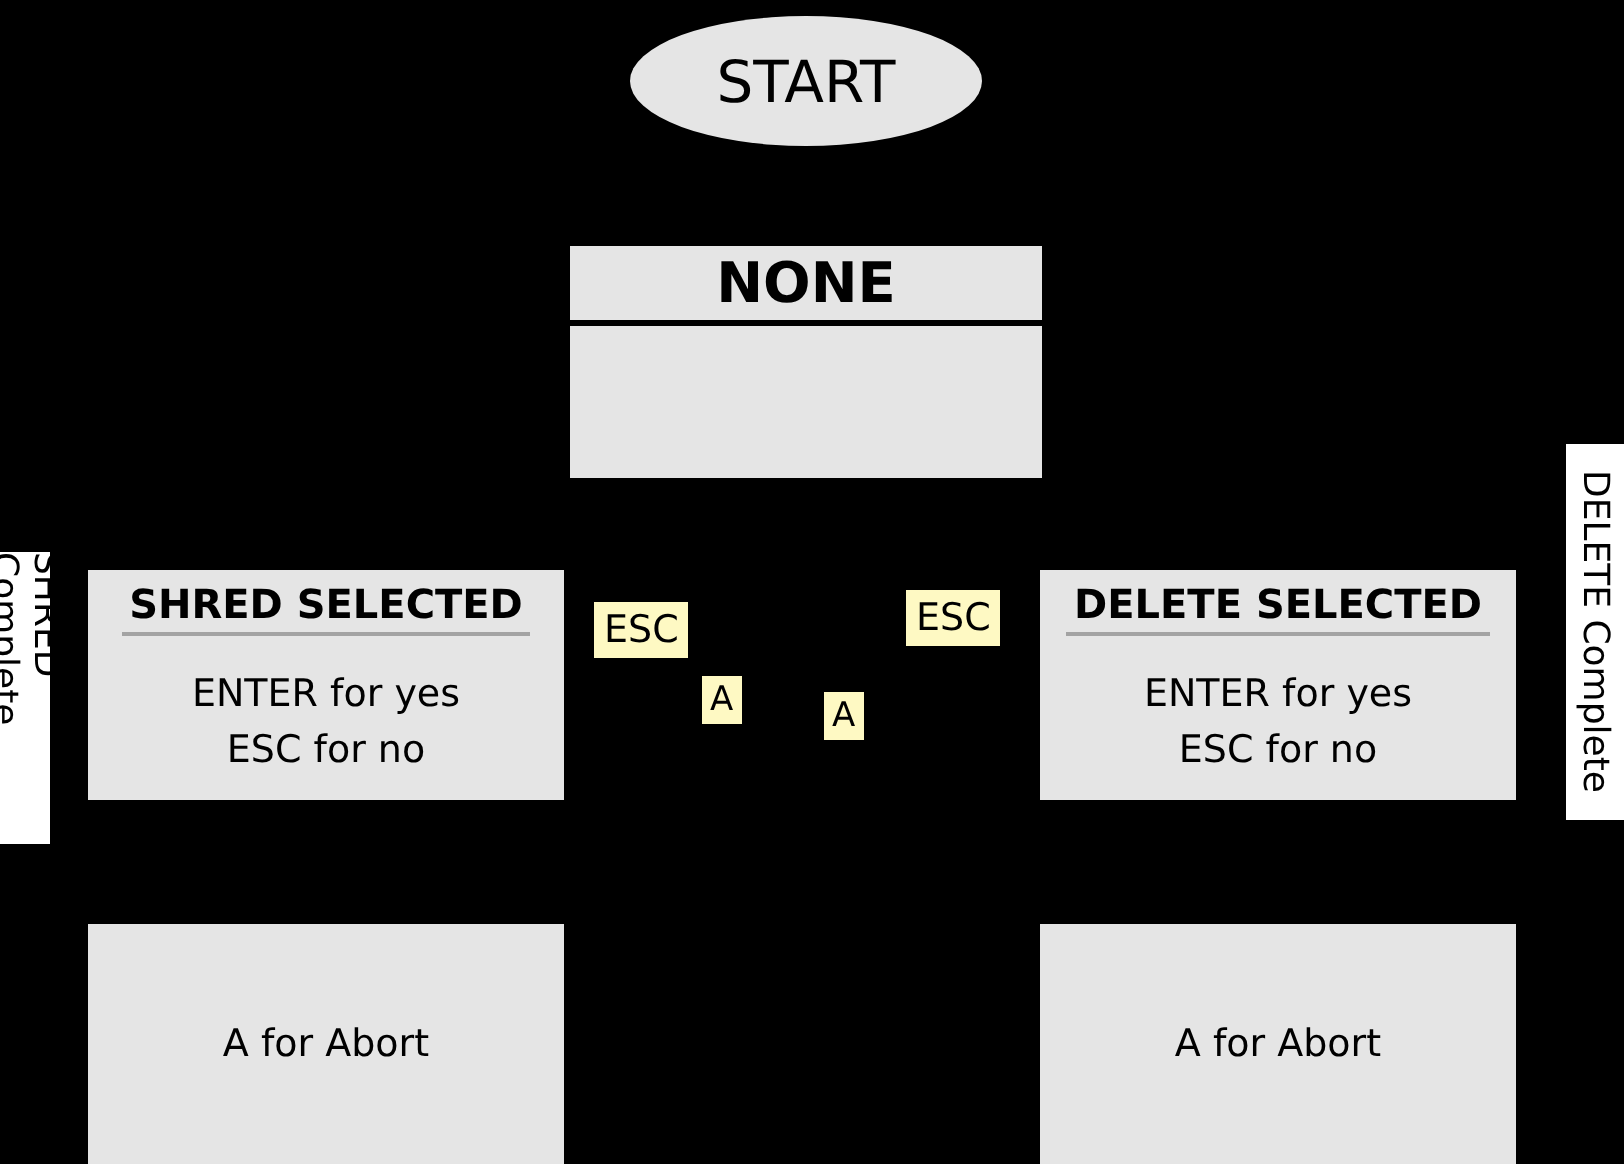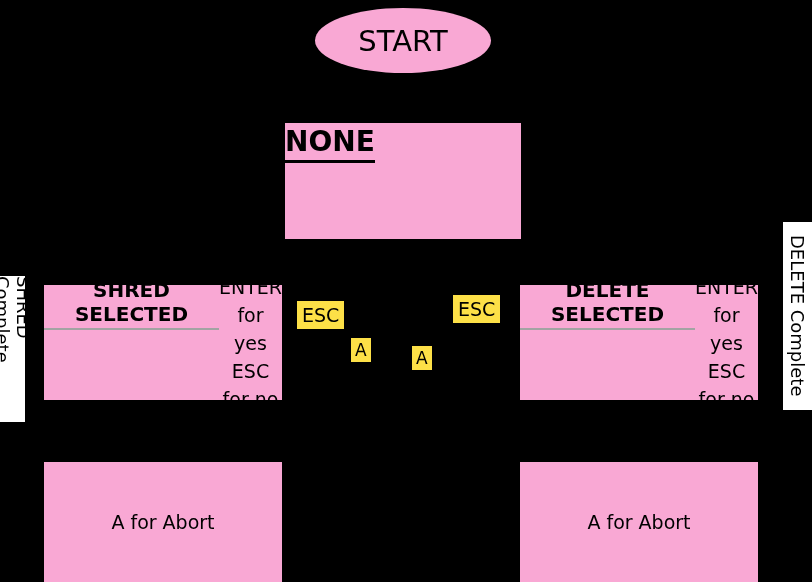--- a/index.html
+++ b/index.html
@@ -11,33 +11,33 @@
     position: relative;
     width: 812px;
     height: 582px;
     background: #000000;
     overflow: hidden;
     font-family: "DejaVu Sans", "Liberation Sans", sans-serif;
     color: #000000;
   }
   .node {
     position: absolute;
-    background: #f9a8d4;
+    background: #e5e5e5;
     box-sizing: border-box;
   }
   
   .start {
     left: 315px; top: 8px; width: 176px; height: 65px;
     border-radius: 50%;
     display: flex; align-items: center; justify-content: center;
     font-size: 29px;
   }
   
   .box {
-    display: flex; flex-direction: row; text-align: center;
+    display: flex; flex-direction: column; text-align: center;
   }
   .box .title-row {
     display: flex; align-items: center; justify-content: center;
     font-weight: bold;
     height: 37px;
   }
   .box .body {
     flex: 1;
     display: flex; flex-direction: column;
     align-items: center; justify-content: center;
@@ -58,21 +58,21 @@
     border-bottom: 2px solid #a3a3a3;
     padding: 0 4px 2px 4px;
   }
   .shred-selected  { left: 44px;  top: 285px; }
   .delete-selected { left: 520px; top: 285px; text-align: center; }
   .shred-active    { left: 44px;  top: 462px; height: 120px; }
   .delete-active   { left: 520px; top: 462px; height: 120px; }
   
   .edge-label {
     position: absolute;
-    background: #fde047;
+    background: #fef9c3;
     font-size: 19px;
     line-height: 24px;
     padding: 2px 5px;
   }
   .esc-left  { left: 297px; top: 301px; }
   .esc-right { left: 453px; top: 295px; }
   .edge-label.small { font-size: 17px; line-height: 20px; padding: 2px 4px; }
   .a-left  { left: 351px; top: 338px; }
   .a-right { left: 412px; top: 346px; }
   

